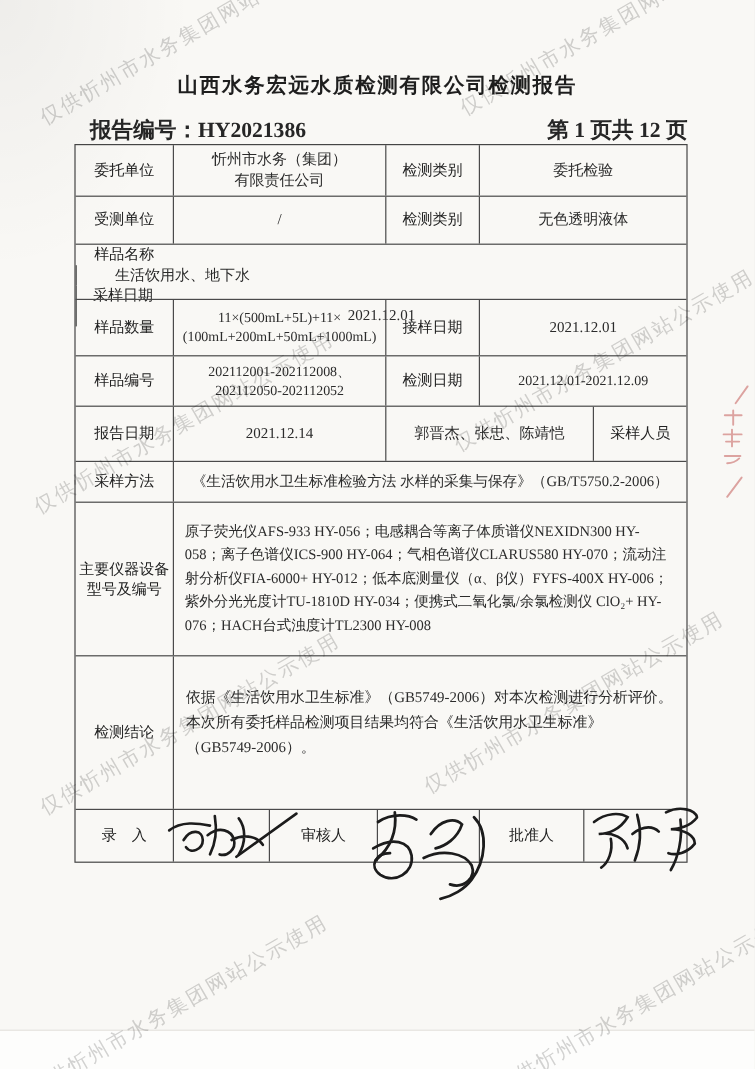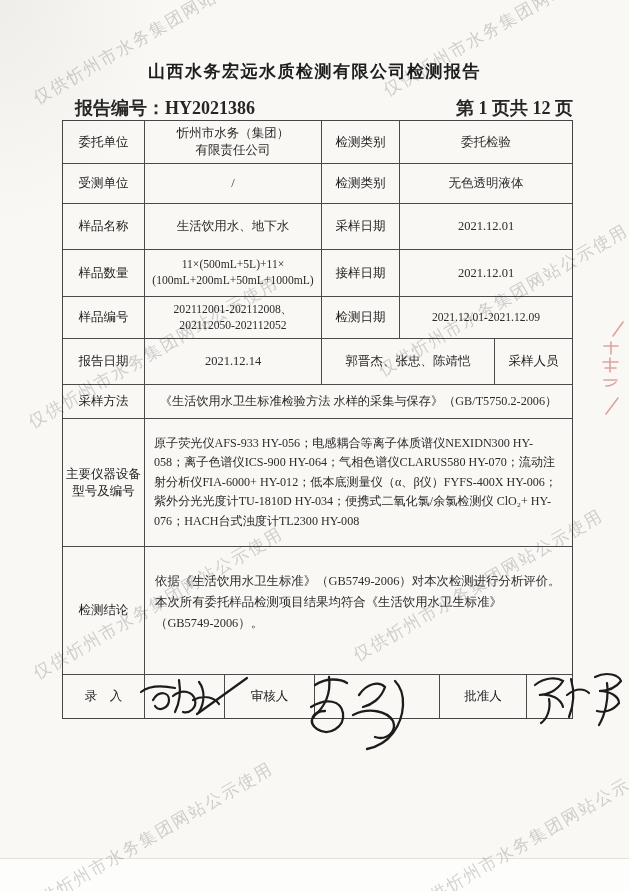--- a/index.html
+++ b/index.html
@@ -84,21 +84,21 @@
       <div class="cell c4">委托检验</div>
     </div>
 
     <div class="row" style="height:40px;">
       <div class="cell nb c1 lbl">受测单位</div>
       <div class="cell c2">/</div>
       <div class="cell c3 lbl">检测类别</div>
       <div class="cell c4">无色透明液体</div>
     </div>
 
-    <div class="row" style="height:46px;">
+    <div class="row" style="height:46px;flex-direction:column;">
       <div class="cell nb c1 lbl">样品名称</div>
       <div class="cell c2">生活饮用水、地下水</div>
       <div class="cell c3 lbl">采样日期</div>
       <div class="cell c4">2021.12.01</div>
     </div>
 
     <div class="row" style="height:47px;">
       <div class="cell nb c1 lbl">样品数量</div>
       <div class="cell c2 small">
         <span>11×(500mL+5L)+11×</span>
@@ -164,21 +164,21 @@
       <div class="cell" style="width:85px;position:relative;">
         <svg class="sig-svg" style="left:-14px;top:-2px;" width="120" height="80" viewBox="0 0 120 80" fill="none" stroke="#1c1c1c" stroke-width="2.3" stroke-linecap="round">
           <path d="M14 12 C26 4 40 6 46 10"></path>
           <path d="M28 4 C30 20 24 34 12 44"></path>
           <path d="M10 34 C26 24 40 28 42 40 C44 54 28 64 16 56 C6 49 12 38 24 38"></path>
           <path d="M58 22 C66 10 78 8 84 14 C80 26 70 32 62 34"></path>
           <path d="M52 42 C68 34 86 38 92 48 C96 58 86 68 74 64"></path>
           <path d="M94 8 C106 20 104 44 92 60 C86 68 76 74 66 76"></path>
         </svg>
       </div>
-      <div class="cell lbl" style="width:87px;margin-left:40px;">批准人</div>
+      <div class="cell lbl" style="width:87px;">批准人</div>
       <div class="cell c4" style="position:relative;">
         <svg class="sig-svg" style="left:0px;top:-6px;" width="95" height="62" viewBox="0 0 95 62" fill="none" stroke="#1c1c1c" stroke-width="2.2" stroke-linecap="round">
           <path d="M8 16 C18 8 30 8 36 12 C30 22 20 26 12 26 C24 24 34 30 36 38 M22 30 C24 40 20 50 14 54"></path>
           <path d="M44 10 C48 24 46 38 42 48 M40 26 C50 18 58 20 62 24"></path>
           <path d="M68 8 C80 2 92 6 94 12 C88 20 78 22 72 22 C84 22 92 28 92 34 C86 42 76 44 70 42 M80 14 C82 30 78 46 72 56"></path>
         </svg>
       </div>
     </div>
   </div>
 

